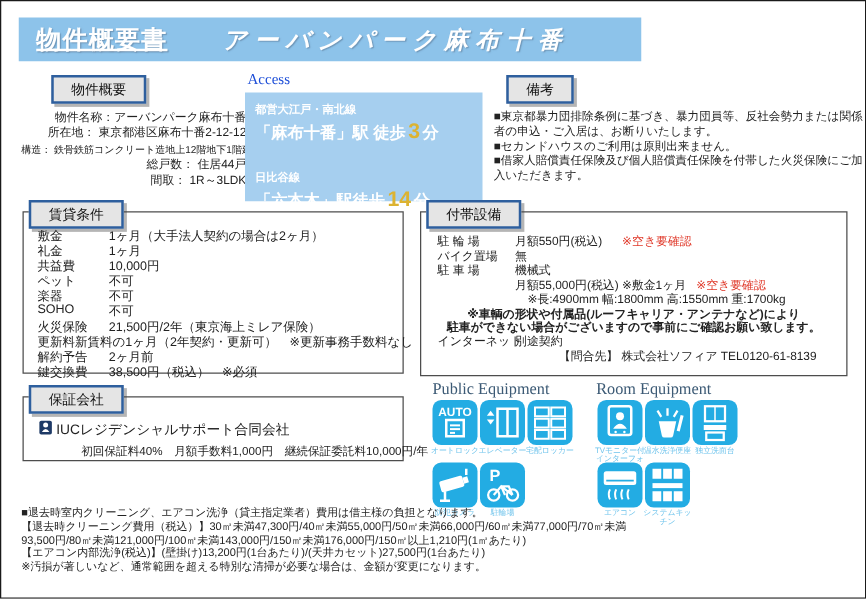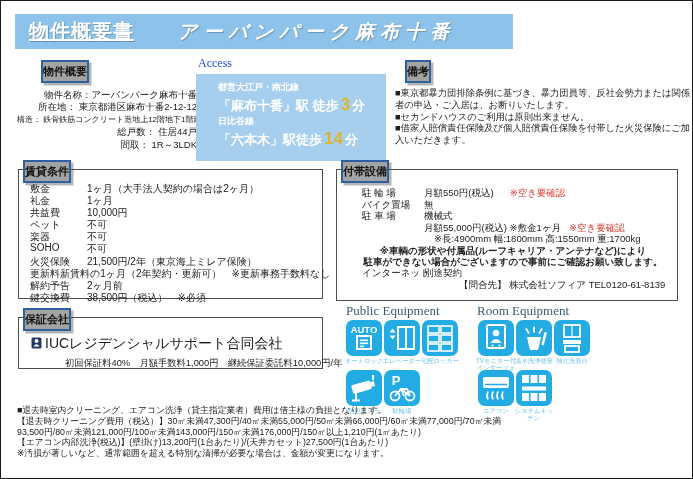--- a/index.html
+++ b/index.html
@@ -19,62 +19,62 @@
     text-decoration:underline; text-shadow:1px 1px 1px rgba(90,120,150,.6);
     letter-spacing:1px;
   }
   .prop-title {
     margin-left:44px; font-size:19px; font-weight:bold; color:#fff;
     letter-spacing:6px; text-shadow:1px 1px 1px rgba(90,120,150,.6);
     font-style:italic;
   }
   
   .tab {
-    position:absolute; background:#a3a3a3; border:2px solid #2e5f9e;
+    position:absolute; background:#e5e5e5; border:2px solid #2e5f9e;
     box-shadow:2.5px 2.5px 0 rgba(70,70,70,.4);
-    font-size:11px; font-weight:bold; color:#111;
-    padding:2px 0; white-space:nowrap; z-index:3;
+    font-size:11px; font-weight:normal; color:#111;
+    padding:2px 14px; white-space:nowrap; z-index:3;
   }
   
   .ov-lines { position:absolute; left:16px; top:88px; width:180px;
     font-size:9.5px; line-height:12.4px; white-space:nowrap;text-align:right; }
   .ov-lines > div:nth-child(3) { font-size:8px; }
   
   .access-title {
     position:absolute; left:197px; top:55px;
     font-family:"Liberation Serif","DejaVu Serif",serif;
     font-size:12px; color:#1d4ed8;text-align:center;
   }
   .access-box {
     position:absolute; left:195px; top:73px; width:190px; height:87px;
-    background:#a6cfef; padding:7px 22px; color:#fff;
+    background:#a6cfef; padding:7px 8px; color:#fff;
   }
   .acc-line-name { font-size:9px; font-weight:bold; }
   .acc-station { font-size:13px; font-weight:bold; margin-top:1px; white-space:nowrap; }
   .acc-min { font-size:17px; font-weight:bold; color:#dcb332; padding:0 2px; }
-  .acc-group2 { margin-top:0; }
+  .acc-group2 { margin-top:21px; }
   
   .remarks { position:absolute; left:394px; top:87px; width:297px;
     font-size:9.3px; line-height:11.8px; }
   
   .cbox { position:absolute; border:1px solid #4d4d4d; background:#fff; }
   .lease-box { left:17px; top:168px; width:305px; height:130px; padding:12px 0 0 11px; }
   .lease-row { display:flex; height:12.1px; font-size:10px; white-space:nowrap; }
   .lease-row .lbl { width:57px; }
-  .fac-box { left:335px; top:168px; width:342px; height:132px; padding:17px 0 0 12px; }
+  .fac-box { left:335px; top:168px; width:342px; height:132px; padding:17px 0 0 0; }
   .fac-row { display:flex; height:11.6px; font-size:9.5px; white-space:nowrap; margin-left:13px; }
   .fac-row .lbl { width:62px; }
   .fac-note { color:#e0392a; }
   .note-gap1 { margin-left:16px; }
   .note-gap2 { margin-left:8px; }
   .fac-dim { margin-left:10px; }
   .fac-warn { text-align:center; font-weight:bold; font-size:9.5px; height:11.2px; white-space:nowrap; }
   .fac-indent { margin-left:35px; }
   .guar-box { left:17px; top:316px; width:305px; height:52px; padding:17px 0 0 12px; }
-  .guar-company { font-size:14px; display:flex; align-items:center; gap:3px; }
+  .guar-company { font-size:11px; display:flex; align-items:center; gap:3px; }
   .guar-terms { font-size:9.3px; margin:4px 0 0 34px; white-space:nowrap; }
   
   .eq-title {
     position:absolute; font-family:"Liberation Serif","DejaVu Serif",serif;
     font-size:13px; color:#3c5a75; white-space:nowrap;
   }
   .eq-item { position:absolute; width:40px; text-align:center; }
   .eq-icon { width:36px; height:36px; margin:0 auto; background:#23ace3; border-radius:7px; }
   .eq-icon svg { width:36px; height:36px; display:block; }
   .eq-label { font-size:6.3px; line-height:6.8px; color:#70c4ec; margin-top:2px; }

